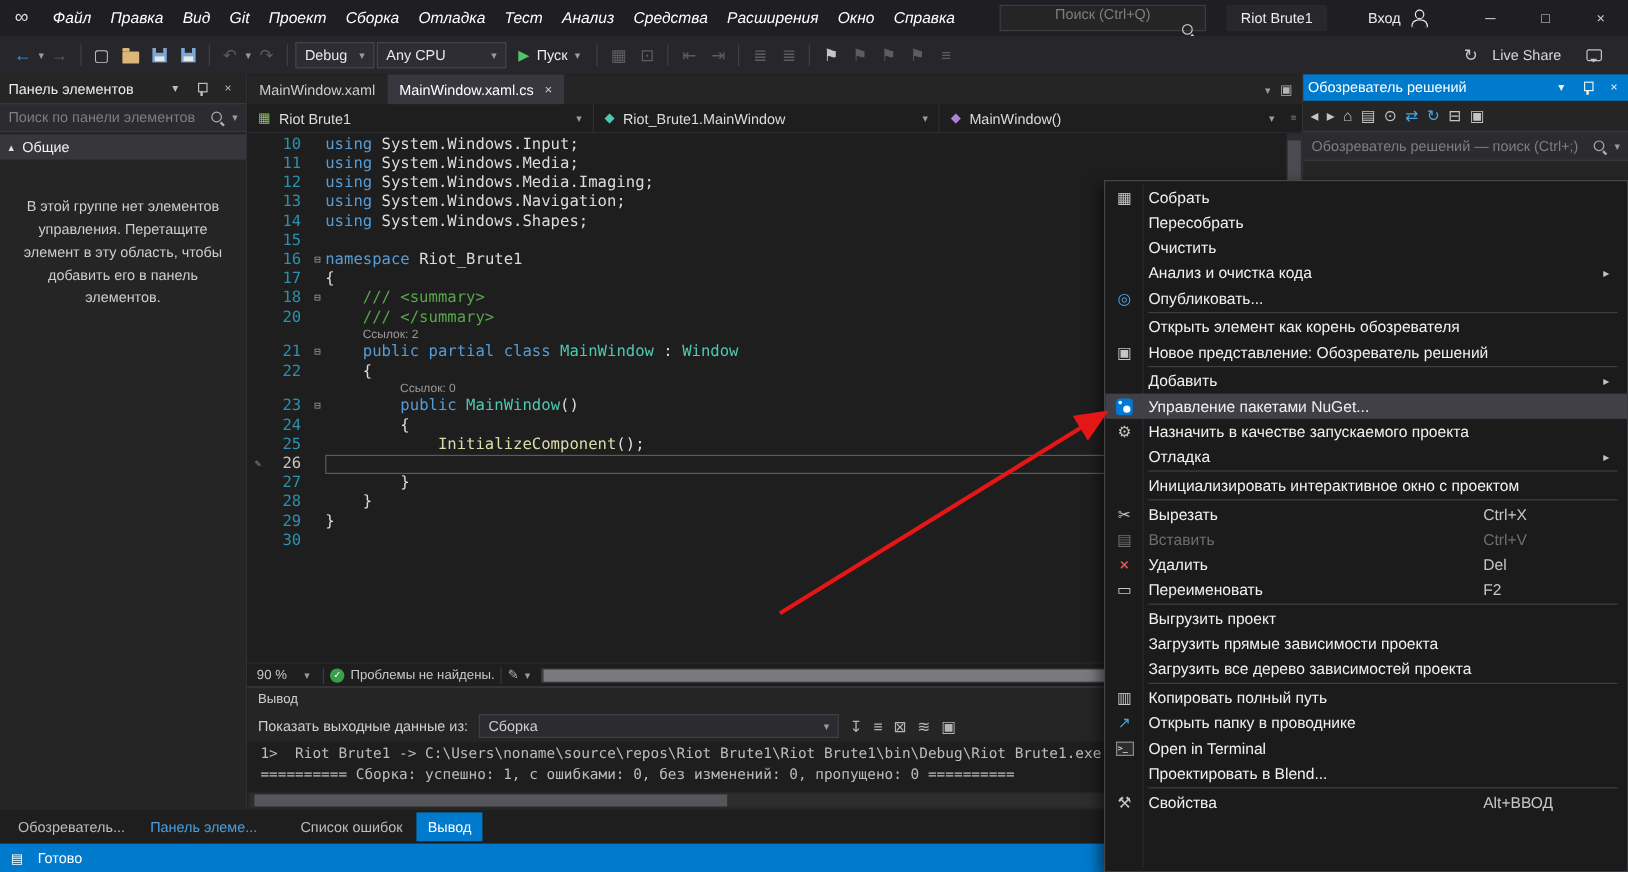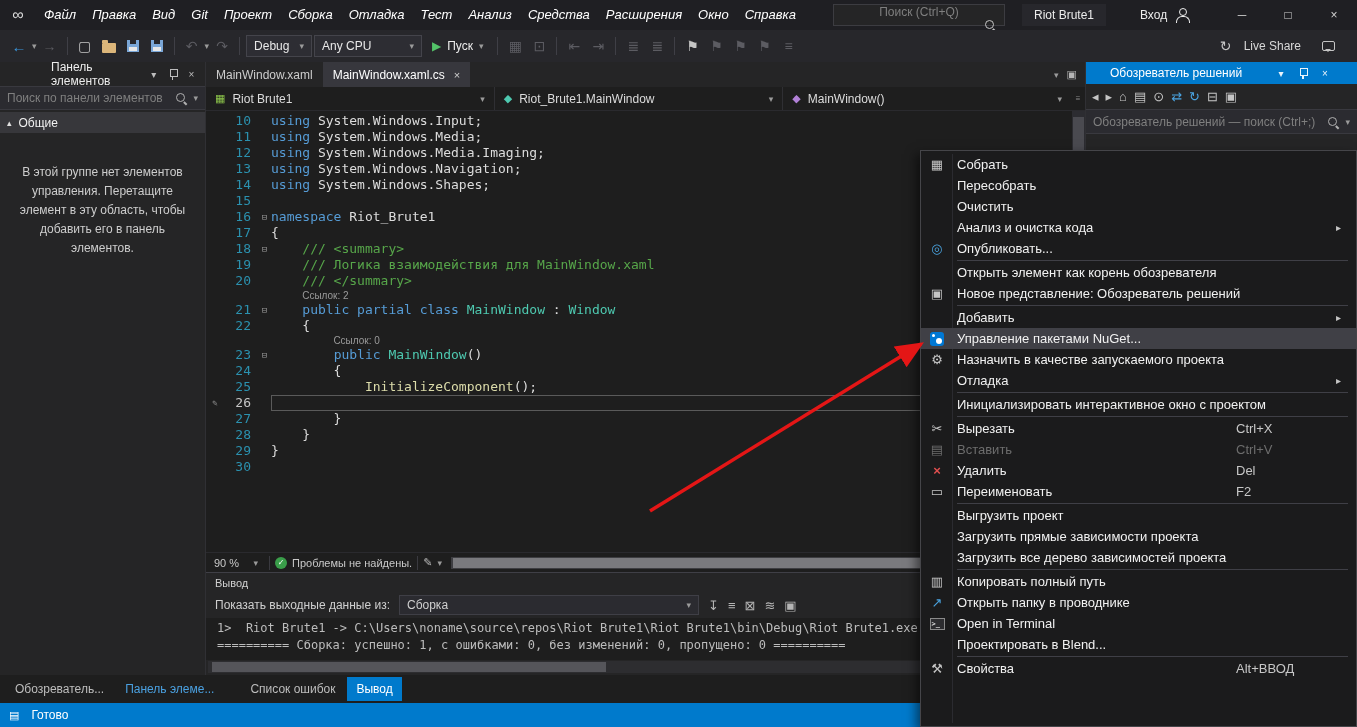--- a/index.html
+++ b/index.html
@@ -48,21 +48,21 @@
   .save-ico::before { content:""; position:absolute; left:3px; top:0; width:6px; height:4px; background:#27272b; }
   .save-ico::after { content:""; position:absolute; left:2px; bottom:1px; width:8px; height:4px; background:#e8e8e8; }
   .nuget-ico { width:14px; height:14px; border-radius:3px; background:#0078d4; position:relative; display:inline-block; }
   .nuget-ico::after { content:""; position:absolute; width:6px; height:6px; border-radius:50%; background:#fff; right:2px; bottom:2px; }
   .nuget-ico::before { content:""; position:absolute; width:3px; height:3px; border-radius:50%; background:#fff; left:2px; top:2px; }
   .term-ico { width:15px; height:12px; background:#2d2d30; border:1px solid #8a8a8a; display:inline-flex; align-items:center; padding-left:1px; }
   .term-ico::before { content:">_"; font:bold 7px "DejaVu Sans Mono", monospace; color:#ddd; }
 
   
   #toolbox { position:absolute; top:62px; left:0; width:206px; bottom:52px; background:#252526; border-right:1px solid #303034; display:flex; flex-direction:column; }
-  .panel-head { height:24px; display:flex; align-items:center; padding:0 7px; font-size:12px; color:#ececec; gap:6px;margin-left:44px; }
+  .panel-head { height:24px; display:flex; align-items:center; padding:0 7px; font-size:12px; color:#ececec; gap:6px; }
   .panel-head .spacer { flex:1; }
   .ph-ico { width:16px; text-align:center; color:#bdbdbd; font-size:10px; display:flex; justify-content:center; }
   .tb-search { height:24px; background:#2b2b30; border-top:1px solid #39393f; border-bottom:1px solid #39393f; display:flex; align-items:center; padding:0 7px; color:#7f7f7f; font-size:12px; gap:6px; }
   .tb-search .mag-ico { margin-left:auto; color:#b0b0b0; }
   #toolbox-group { height:21px; background:#37373b; display:flex; align-items:center; padding:0 7px; font-size:12px; color:#f1f1f1; gap:7px; margin-top:2px; }
   #toolbox-group .tri { font-size:9px; color:#e0e0e0; }
   #toolbox-empty { padding:30px 11px; text-align:center; font-size:12px; line-height:19px; color:#cdcdcd; }
 
   
   #editor { position:absolute; top:62px; left:206px; right:272px; bottom:52px; display:flex; flex-direction:column; background:#1e1e1e;justify-content:flex-end; }
@@ -116,21 +116,21 @@
   #panel-tabs { position:absolute; left:0; right:0; top:675px; height:28px; background:#1e1e1e; display:flex; align-items:center; font-size:12px; padding-left:6px; gap:3px; }
   .ptab { padding:5px 9px; color:#bdbdbd; white-space:nowrap; }
   .ptab.blue-text { color:#4aa0e0; }
   .ptab.selected { background:#007acc; color:#fff; }
   .ptab-gap { width:12px; }
   #statusbar { position:absolute; left:0; right:0; bottom:0; height:24px; background:#007acc; display:flex; align-items:center; font-size:12px; color:#fff; padding:0 9px; gap:12px; }
   #statusbar .sb-ico { font-size:11px; }
 
   
   #solution { position:absolute; top:62px; right:0; width:272px; bottom:52px; background:#252526; border-left:1px solid #303034; display:flex; flex-direction:column; }
-  .sol-head { height:22px; background:#007acc; display:flex; align-items:center; padding:0 24px; font-size:12px; color:#fff; gap:6px; }
+  .sol-head { height:22px; background:#007acc; display:flex; align-items:center; padding:0 4px; font-size:12px; color:#fff; gap:6px; }
   .sol-head .spacer { flex:1; }
   .sol-head .ph-ico { color:#eaf4fb; }
   .sol-toolbar { height:26px; display:flex; align-items:center; gap:7px; padding:0 6px; color:#c5c5c5; border-bottom:1px solid #39393f; font-size:13px; }
   .sol-toolbar .blue { color:#4aa3e0; }
 
   
   #ctxmenu { position:absolute; left:920px; top:150px; width:437px; height:577px; background:#1b1b1c; border:1px solid #454549; box-shadow:-4px 4px 10px rgba(0,0,0,.5); z-index:40; padding:3px 0; font-size:13px; overflow:hidden; }
   #ctxmenu::before { content:""; position:absolute; left:31px; top:3px; bottom:3px; width:1px; background:#2b2b30; }
   .mitem { height:21px; display:flex; align-items:center; padding:0 6px 0 2px; color:#f1f1f1; position:relative; }
   .mitem.highlight { background:#404046; }
@@ -332,26 +332,20 @@
             <span class="ccode"><span class="pl">{</span></span>
           </div>
           <div class="crow">
             <span class="cmargin"></span>
             <span class="clnum">18</span>
             <span class="cfold">⊟</span>
             <span class="ccode"><span class="cm">    /// &lt;summary&gt;</span></span>
           </div>
           <div class="crow">
             <span class="cmargin"></span>
-            <span class="clnum">19</span>
-            <span class="cfold"></span>
-            <span class="ccode"><span class="cm">    /// Логика взаимодействия для MainWindow.xaml</span></span>
-          </div>
-          <div class="crow">
-            <span class="cmargin"></span>
             <span class="clnum">20</span>
             <span class="cfold"></span>
             <span class="ccode"><span class="cm">    /// &lt;/summary&gt;</span></span>
           </div>
           <div class="codelens" style="padding-left: 96.2px;">Ссылок: 2</div>
           <div class="crow">
             <span class="cmargin"></span>
             <span class="clnum">21</span>
             <span class="cfold">⊟</span>
             <span class="ccode"><span class="pl">    </span><span class="kw">public partial class</span><span class="pl"> </span><span class="ty">MainWindow</span><span class="pl"> : </span><span class="ty">Window</span></span>

